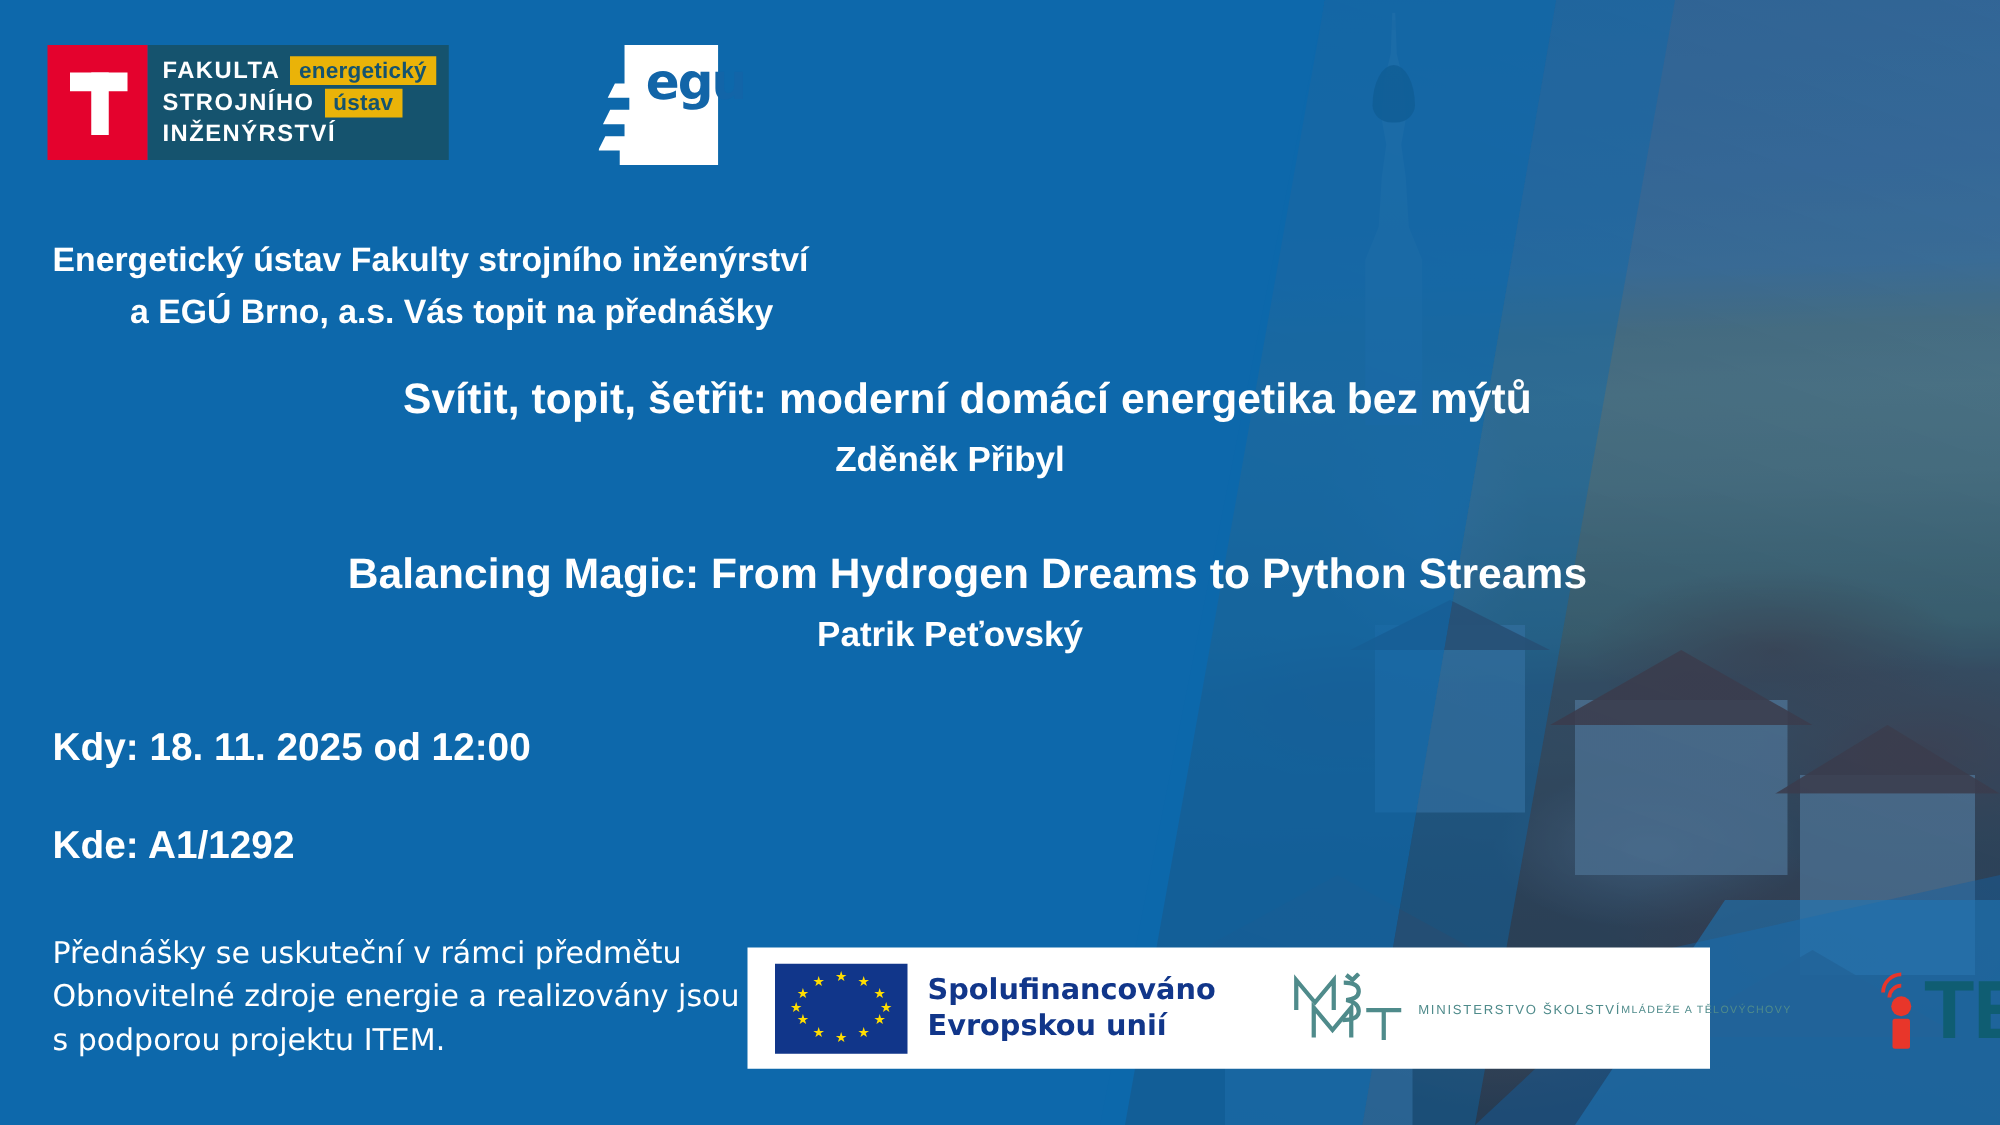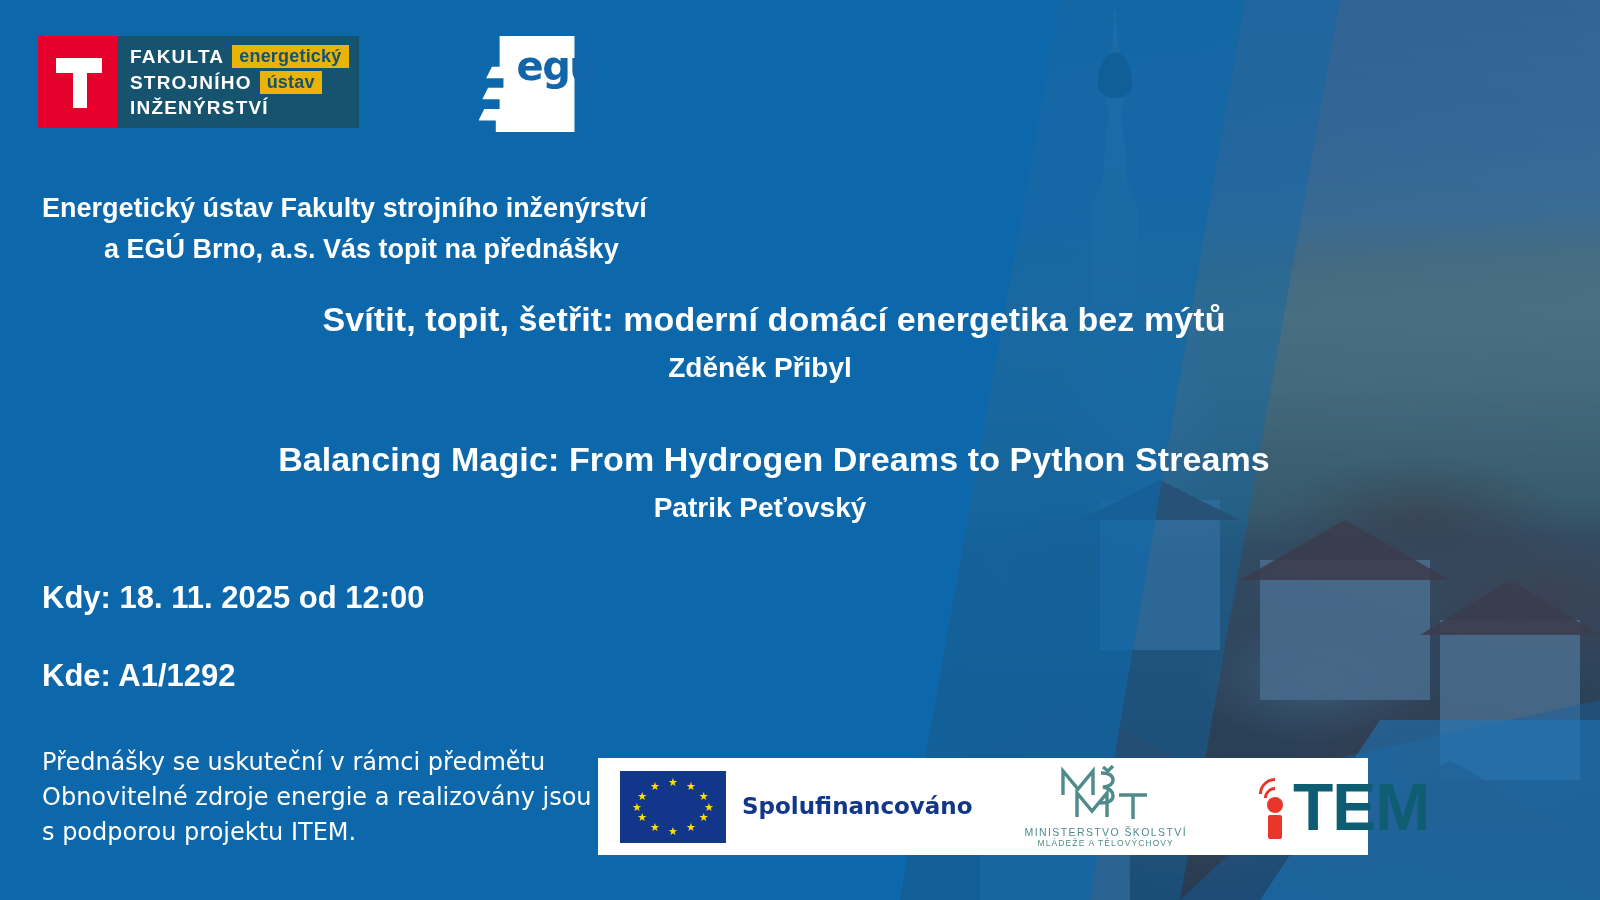--- a/index.html
+++ b/index.html
@@ -174,21 +174,21 @@
   .eu-star {
     position:absolute; color:#ffdd00; font-size:11px; line-height:1;
     transform:translate(-50%,-50%);
   }
   .eu-text {
     color:#11368a; font-size:23px; font-weight:600; line-height:1.25;
     font-family:"DejaVu Sans", sans-serif; white-space:nowrap;
   }
 
   .msmt-block {
-    display:flex; flex-direction:column; align-items:center; margin-left:52px; flex:none;
+    display:flex; flex-direction:row; align-items:center; margin-left:52px; flex:none;
   }
   .msmt-mark { width:110px; height:58px; }
   .msmt-t1 { color:#4f8b8b; font-size:10.5px; letter-spacing:1.4px; margin-top:3px; white-space:nowrap; }
   .msmt-t2 { color:#4f8b8b; font-size:8.5px; letter-spacing:1.1px; white-space:nowrap;text-align:right; }
 
   .item-block { display:flex; align-items:center; margin-left:70px; }
   .item-i { position:relative; width:36px; height:64px; flex:none; }
   .item-i-dot { position:absolute; left:10px; top:22px; width:16px; height:16px; border-radius:50%; background:#e8362a; }
   .item-i-stem{ position:absolute; left:11px; top:40px; width:14px; height:24px; background:#e8362a; border-radius:2px; }
   .item-arc {
@@ -289,20 +289,21 @@
           <span class="eu-star" style="left:67%;top:79%">★</span>
           <span class="eu-star" style="left:50%;top:84%">★</span>
           <span class="eu-star" style="left:33%;top:79%">★</span>
           <span class="eu-star" style="left:21%;top:65%">★</span>
           <span class="eu-star" style="left:16%;top:50%">★</span>
           <span class="eu-star" style="left:21%;top:35%">★</span>
           <span class="eu-star" style="left:33%;top:21%">★</span>
         </div>
         <div class="eu-text">
           <div>Spolufinancováno</div>
+          <div>Evropskou unií</div>
         </div>
       </div>
 
       <div class="msmt-block">
         <svg class="msmt-mark" viewBox="0 0 110 58">
           <g fill="none" stroke="#4f8b8b" stroke-width="3.4">
             <path d="M12 30 L12 6 L27 24 L42 6 L42 30"></path>
             <path d="M50 8 Q62 8 62 15 Q62 21 52 22 Q62 24 62 31 Q62 38 49 38"></path>
             <path d="M52 2 L57 6 L62 1"></path>
             <path d="M26 52 L26 28 L41 46 L56 28 L56 52"></path>

